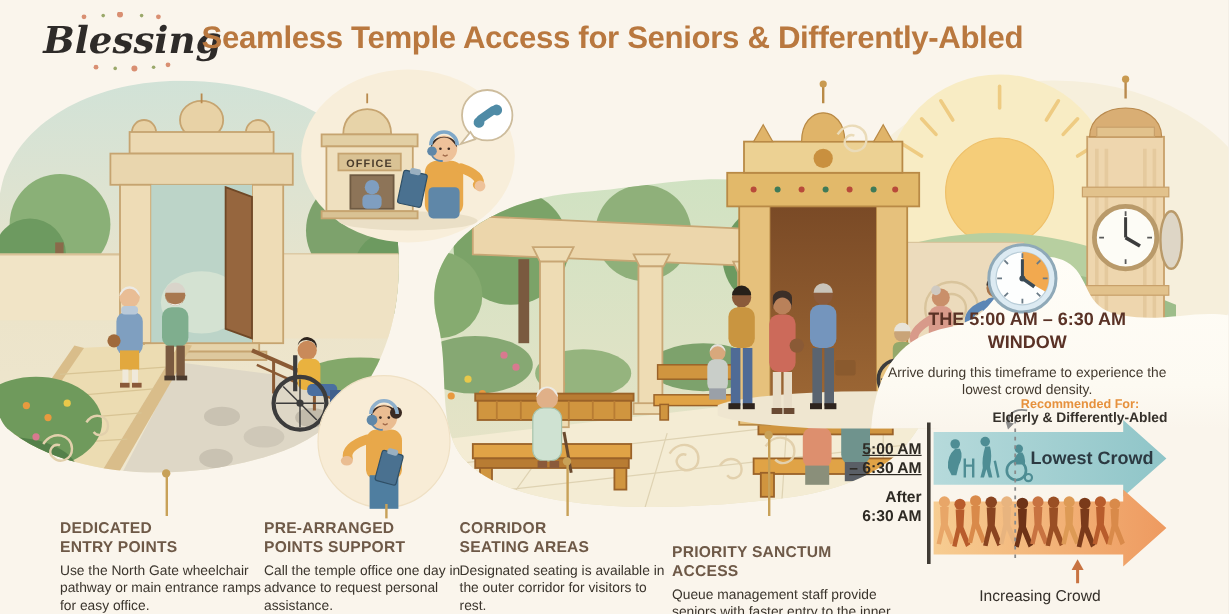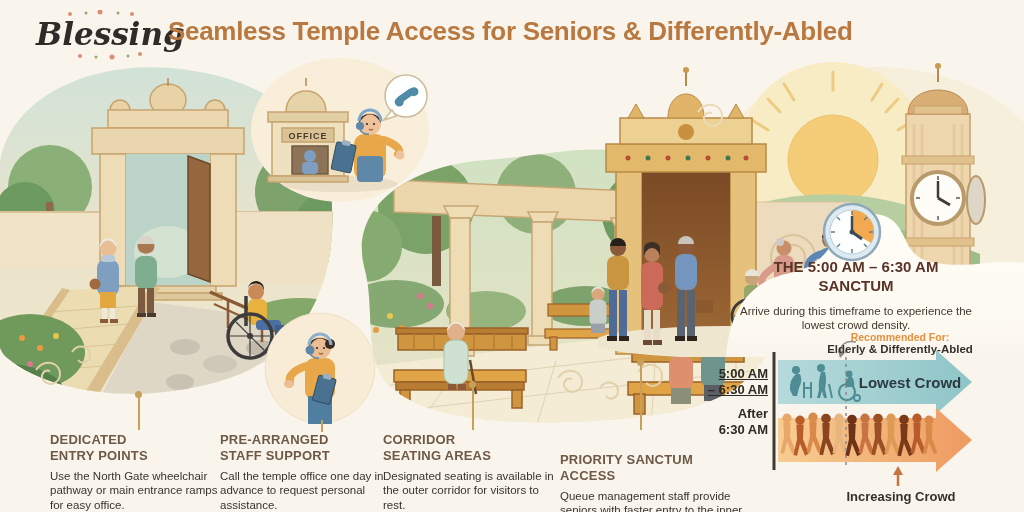--- a/index.html
+++ b/index.html
@@ -26,22 +26,22 @@
   .connector{position:absolute;width:2px;background:#c8a158;}
   .cdot{position:absolute;width:7px;height:7px;border-radius:50%;background:#c8a158;}
   
   .tl-label{position:absolute;width:96px;text-align:right;font-size:13px;font-weight:700;
             color:#2e2a24;line-height:1.25;}
   .tl-ann{left:800px;top:331px;width:200px;text-align:center;}
   .tl-ann .l1{font-size:10.5px;font-weight:700;color:#e6913d;}
   .tl-ann .l2{font-size:11.5px;font-weight:700;color:#35302a;}
   .tl-low{left:850px;top:374px;width:120px;text-align:center;font-size:15px;
           font-weight:700;color:#2c3a42;}
-  .tl-inc{left:816px;top:489px;width:170px;text-align:center;font-size:13px;
-          font-weight:700;color:#35302a;}
+  .tl-inc{left:816px;top:489px;width:170px;font-size:13px;
+          font-weight:400;color:#35302a;}
 </style>
 </head>
 <body>
 
 <div class="canvas">
 
   <svg class="abs" style="left:0;top:52px;" width="345" height="355" viewBox="0 0 345 355">
     <defs>
       <linearGradient id="gSky" x1="0" y1="0" x2="0" y2="1">
         <stop offset="0" stop-color="#cfe2d8"></stop>
@@ -553,40 +553,40 @@
         <circle cx="46" cy="3" r="1.5"></circle>
         <circle cx="78" cy="3" r="1.5"></circle>
       <circle cx="56" cy="47" r="1.5"></circle>
         <circle cx="88" cy="46" r="1.5"></circle>
       </g>
   </svg>
   <div class="abs title">Seamless Temple Access for Seniors &amp; Differently-Abled</div>
 
   <div class="abs callout">
     <div class="h">THE 5:00 AM – 6:30 AM</div>
-    <div class="h">SANCTUM</div>
+    <div class="h">WINDOW</div>
     <div class="b">Arrive during this timeframe to experience the lowest crowd density.</div>
   </div>
 
   <div class="cdot" style="left:135px;top:391px;"></div>
   <div class="connector" style="left:138px;top:397px;height:33px;"></div>
   <div class="connector" style="left:321px;top:420px;height:12px;"></div>
   <div class="cdot" style="left:469px;top:381px;"></div>
   <div class="connector" style="left:472px;top:387px;height:43px;"></div>
   <div class="cdot" style="left:637px;top:359px;"></div>
   <div class="connector" style="left:640px;top:365px;height:65px;"></div>
 
   <div class="abs feature f1">
     <div class="t"><span>DEDICATED</span><br>
       <span>ENTRY POINTS</span></div>
     <div class="b">Use the North Gate wheelchair pathway or main entrance ramps for easy office.</div>
   </div>
   <div class="abs feature f2">
     <div class="t"><span>PRE-ARRANGED</span><br>
-      <span>STAFF SUPPORT</span></div>
+      <span>POINTS SUPPORT</span></div>
     <div class="b">Call the temple office one day in advance to request personal assistance.</div>
   </div>
   <div class="abs feature f3">
     <div class="t"><span>CORRIDOR</span><br>
       <span>SEATING AREAS</span></div>
     <div class="b">Designated seating is available in the outer corridor for visitors to rest.</div>
   </div>
   <div class="abs feature f4">
     <div class="t"><span>PRIORITY SANCTUM</span><br>
       <span>ACCESS</span></div>

